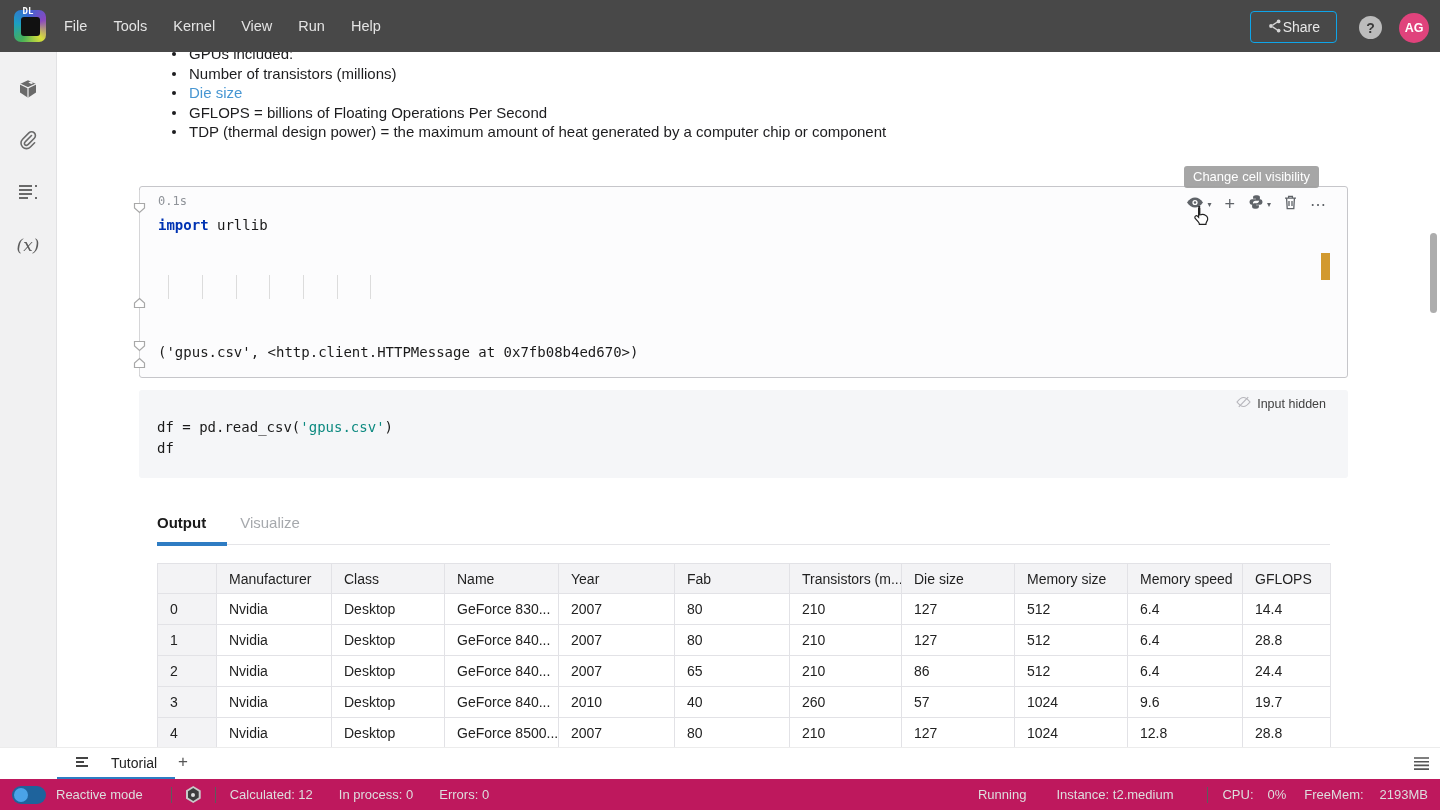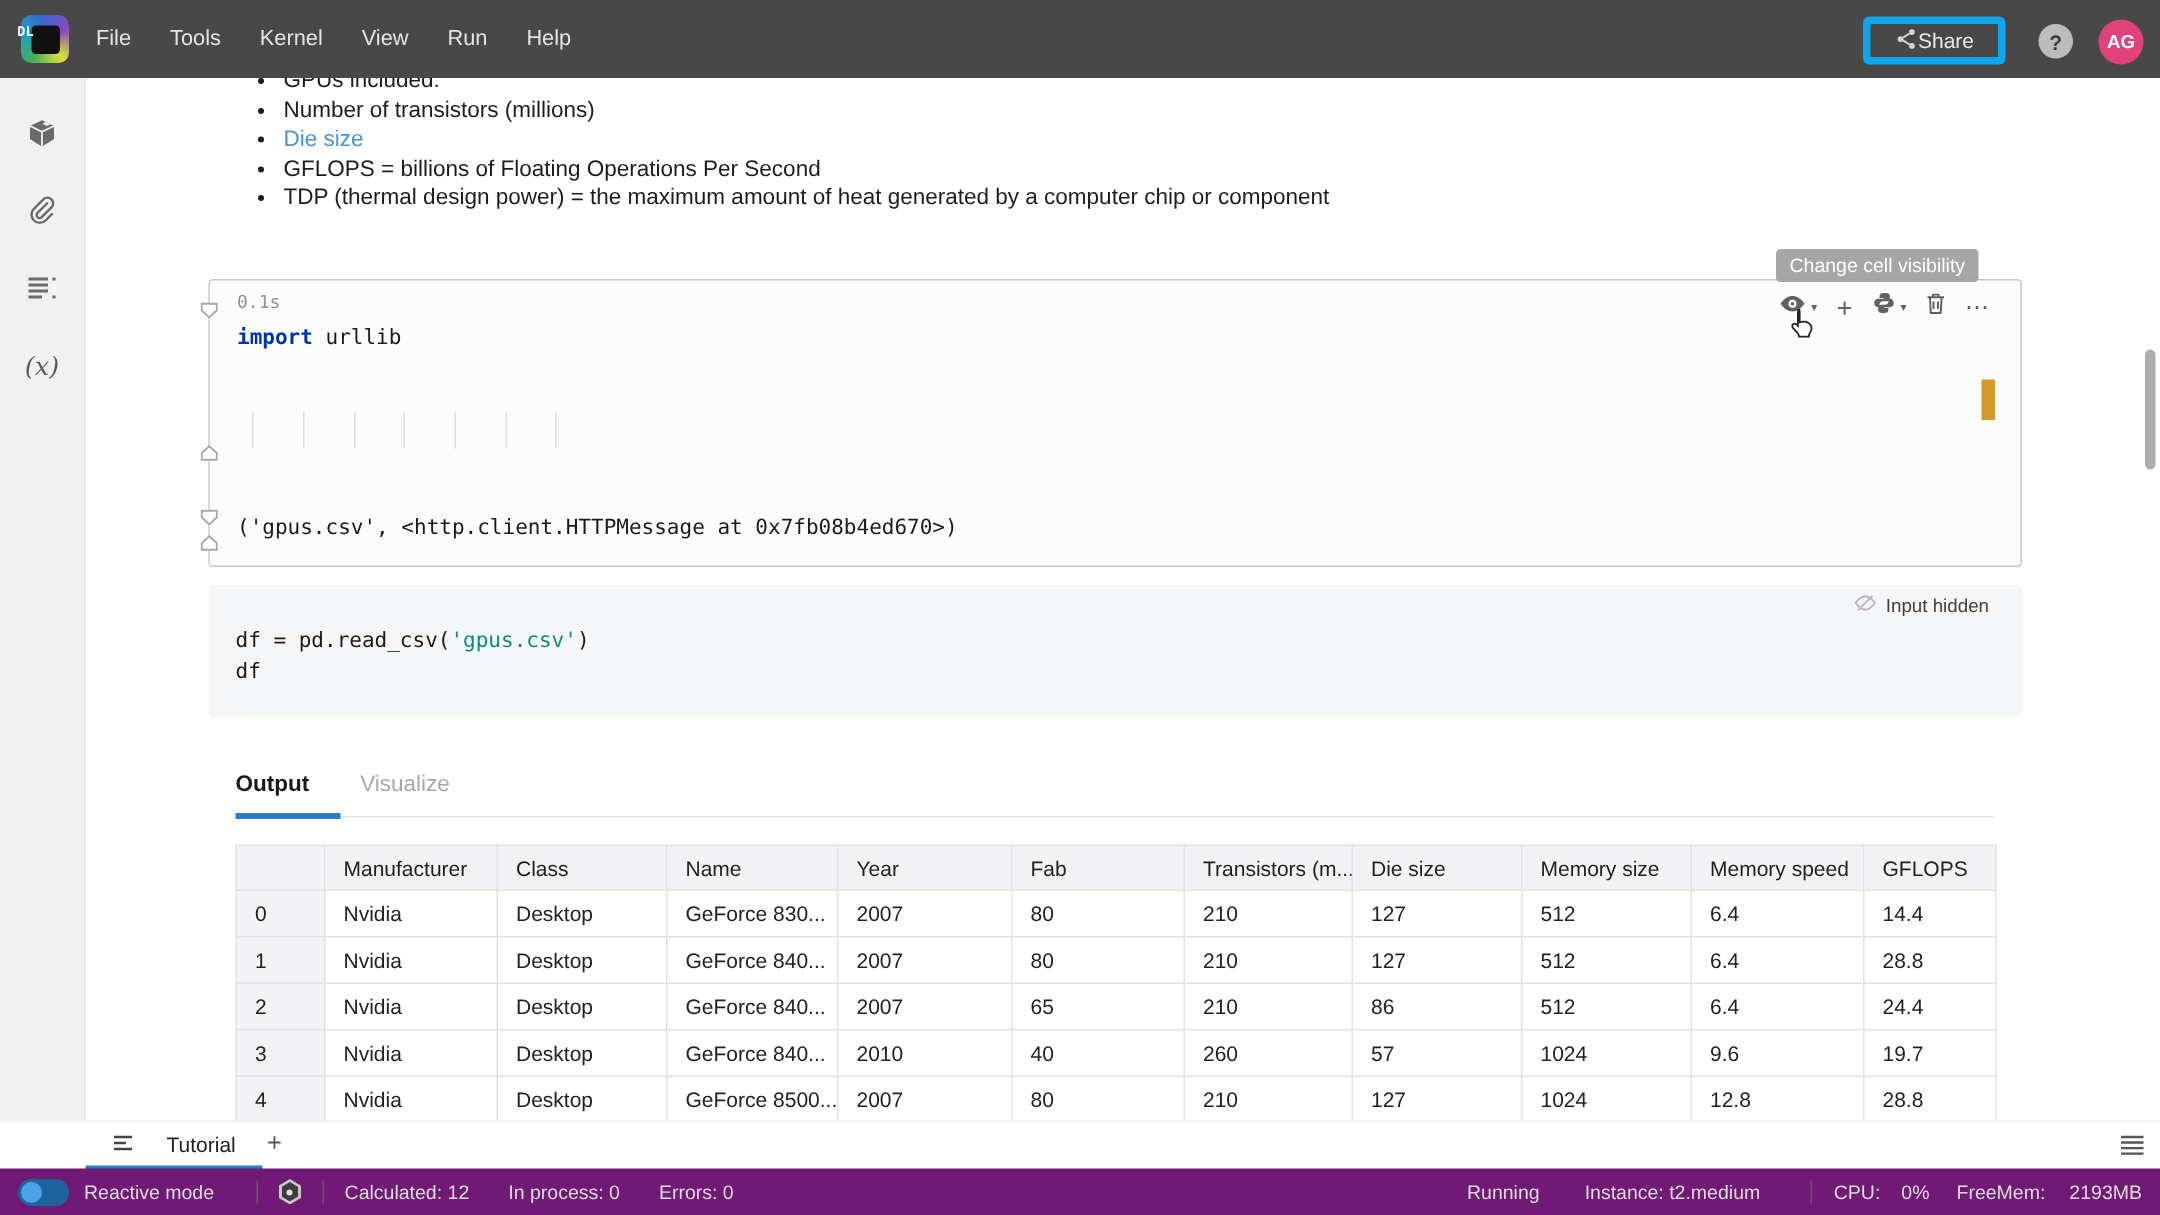--- a/index.html
+++ b/index.html
@@ -6,28 +6,28 @@
   .stage{position:relative;width:1440px;height:810px;background:#fff;overflow:hidden;
          font-family:"Liberation Sans",sans-serif;color:#1d1d1f;}
 
   
   .topbar{position:absolute;left:0;top:0;width:1440px;height:52px;background:#484848;z-index:50;
           display:flex;align-items:center;}
   .logo{position:absolute;left:14px;top:10px;width:32px;height:32px;border-radius:7px;
         background:conic-gradient(from 210deg,#45b058,#1b9fc4,#3b66d4,#8a48c0,#d7df3a,#45b058);
         display:flex;align-items:center;justify-content:center;}
   .logo-in{width:19px;height:19px;background:#111;border-radius:3px;color:#fff;
-           font:700 9px "DejaVu Sans Mono",monospace;display:flex;flex-direction:row;
+           font:700 9px "DejaVu Sans Mono",monospace;display:flex;flex-direction:column;
            align-items:flex-start;justify-content:center;padding-left:2px;box-sizing:border-box;gap:28px;}
   .logo-in .dash{width:6px;height:2px;background:#fff;margin-top:2px;}
   .menus{display:flex;gap:26px;margin-left:64px;color:#e4e4e4;font-size:14.5px;}
   .menus span{cursor:default;}
   .nb-title{position:absolute;left:50%;top:0;height:52px;transform:translateX(-50%);
             display:flex;align-items:center;gap:10px;color:#f0f0f0;font-size:15px;}
-  .share-btn{position:absolute;right:103px;top:11px;height:32px;padding:0 16px;border:5px solid #0ea5e9;
+  .share-btn{position:absolute;right:103px;top:11px;height:32px;padding:0 16px;border:1px solid #0ea5e9;
              border-radius:4px;display:flex;align-items:center;gap:0;color:#e8e8e8;font-size:14px;box-sizing:border-box;}
   .help-circle{position:absolute;right:58px;top:16px;width:23px;height:23px;border-radius:50%;
                background:#bcbcbc;color:#3a3a3a;font-weight:700;font-size:14px;
                display:flex;align-items:center;justify-content:center;}
   .avatar{position:absolute;right:11px;top:13px;width:30px;height:30px;border-radius:50%;
           background:#e0437c;color:#fff;font-size:12.5px;font-weight:700;
           display:flex;align-items:center;justify-content:center;}
 
   
   .sidebar{position:absolute;left:0;top:52px;width:57px;height:695px;background:#f1f1f2;
@@ -91,21 +91,21 @@
 
   
   .sheetbar{position:absolute;left:0;top:747px;width:1440px;height:32px;background:#fff;
             border-top:1px solid #ececec;z-index:55;box-sizing:border-box;}
   .sheet-tab{position:absolute;left:57px;top:0;height:32px;padding:0 18px;display:flex;align-items:center;gap:22px;
              font-size:14px;color:#222;border-bottom:3px solid #2e7cc3;box-sizing:border-box;}
   .sheet-add{position:absolute;left:178px;top:4px;font-size:17px;color:#555;}
   .sheet-list{position:absolute;right:10px;top:8px;}
 
   
-  .statusbar{position:absolute;left:0;top:779px;width:1440px;height:31px;background:#701a75;z-index:60;
+  .statusbar{position:absolute;left:0;top:779px;width:1440px;height:31px;background:#be185d;z-index:60;
              display:flex;align-items:center;padding:0 12px;box-sizing:border-box;
              color:#dedede;font-size:13px;}
   .toggle{width:34px;height:18px;border-radius:9px;background:#1e639c;position:relative;margin-right:10px;}
   .knob{position:absolute;left:2px;top:2px;width:14px;height:14px;border-radius:50%;background:#4aa3e8;}
   .sep{width:1px;height:16px;background:#5c5c5c;margin:0 14px;}
   .hexa{width:15px;height:17px;clip-path:polygon(50% 0,100% 26%,100% 74%,50% 100%,0 74%,0 26%);
         background:#c9c9c9;display:flex;align-items:center;justify-content:center;}
   .hexa-in{width:11px;height:13px;clip-path:polygon(50% 0,100% 26%,100% 74%,50% 100%,0 74%,0 26%);
            background:#3d3d3d;display:flex;align-items:center;justify-content:center;}
   .hexa-dot{width:4px;height:4px;border-radius:50%;background:#e0e0e0;}

